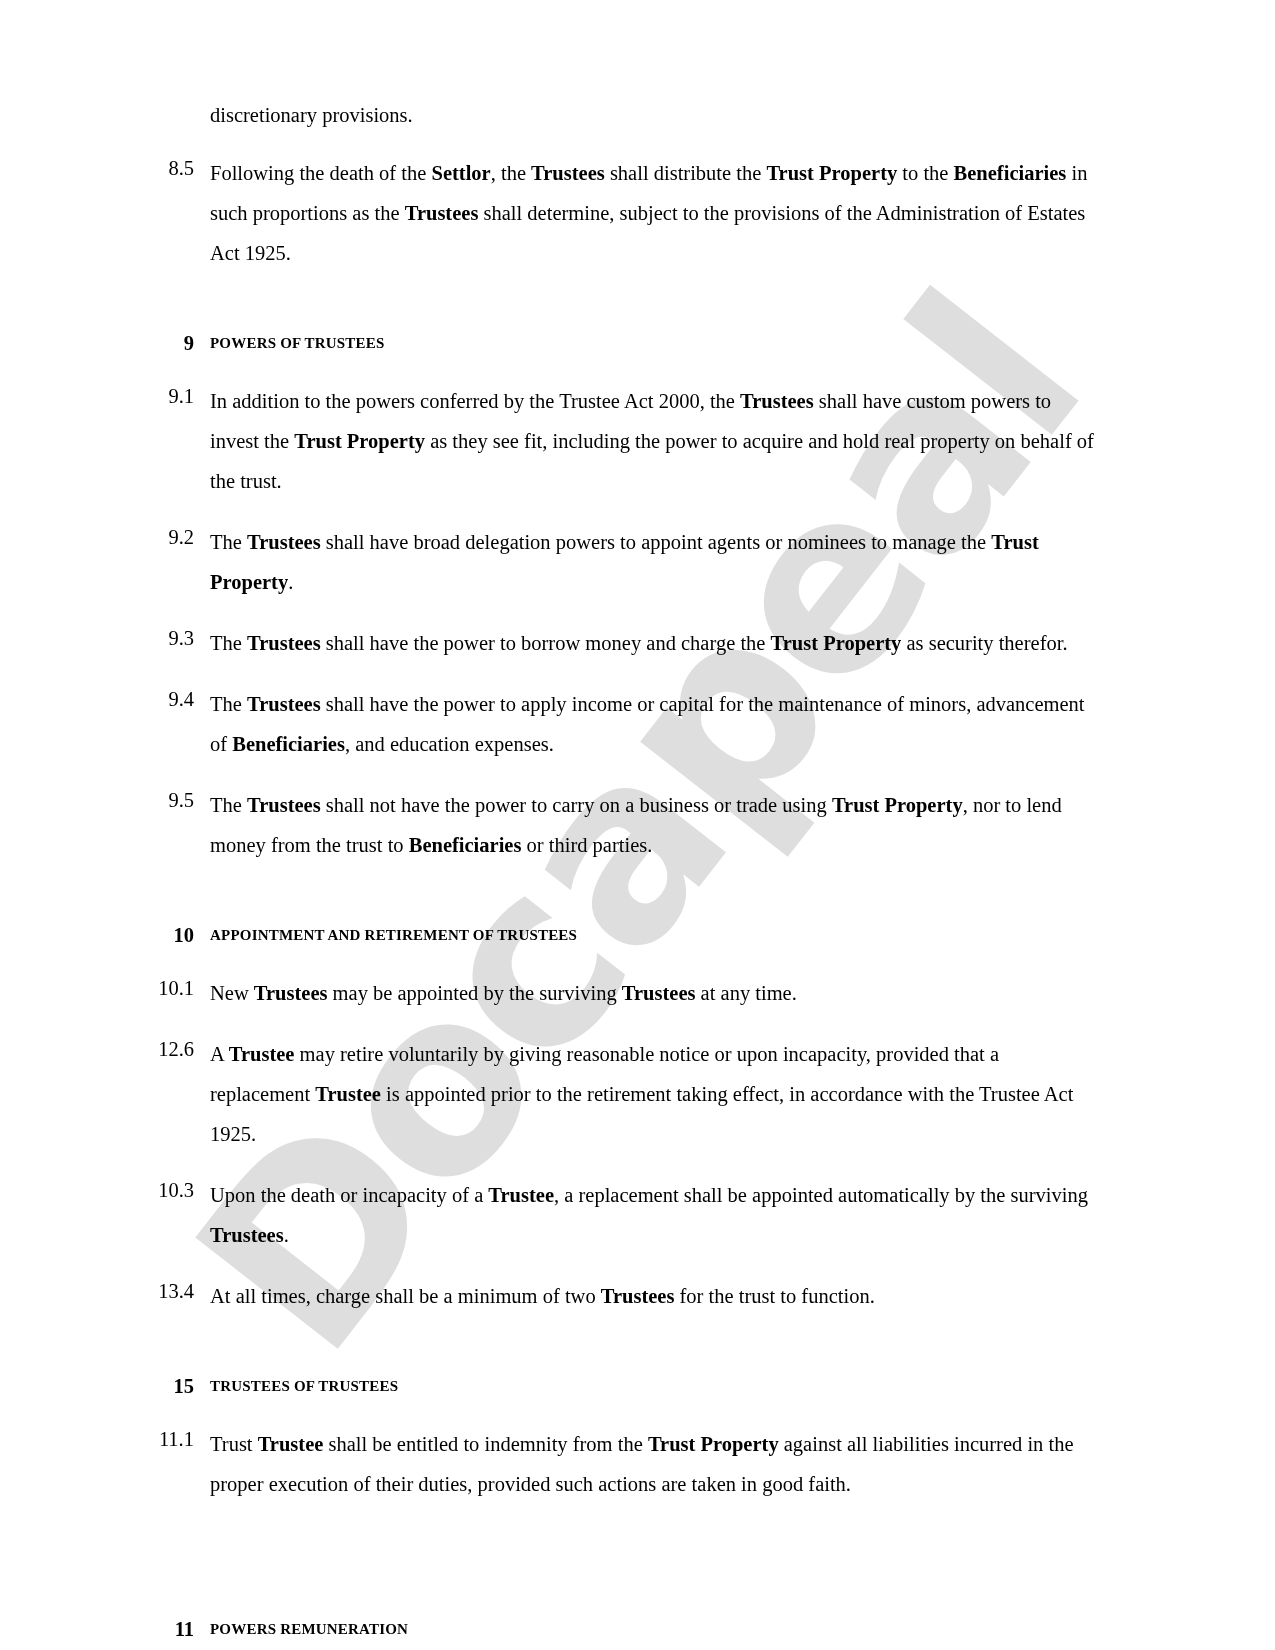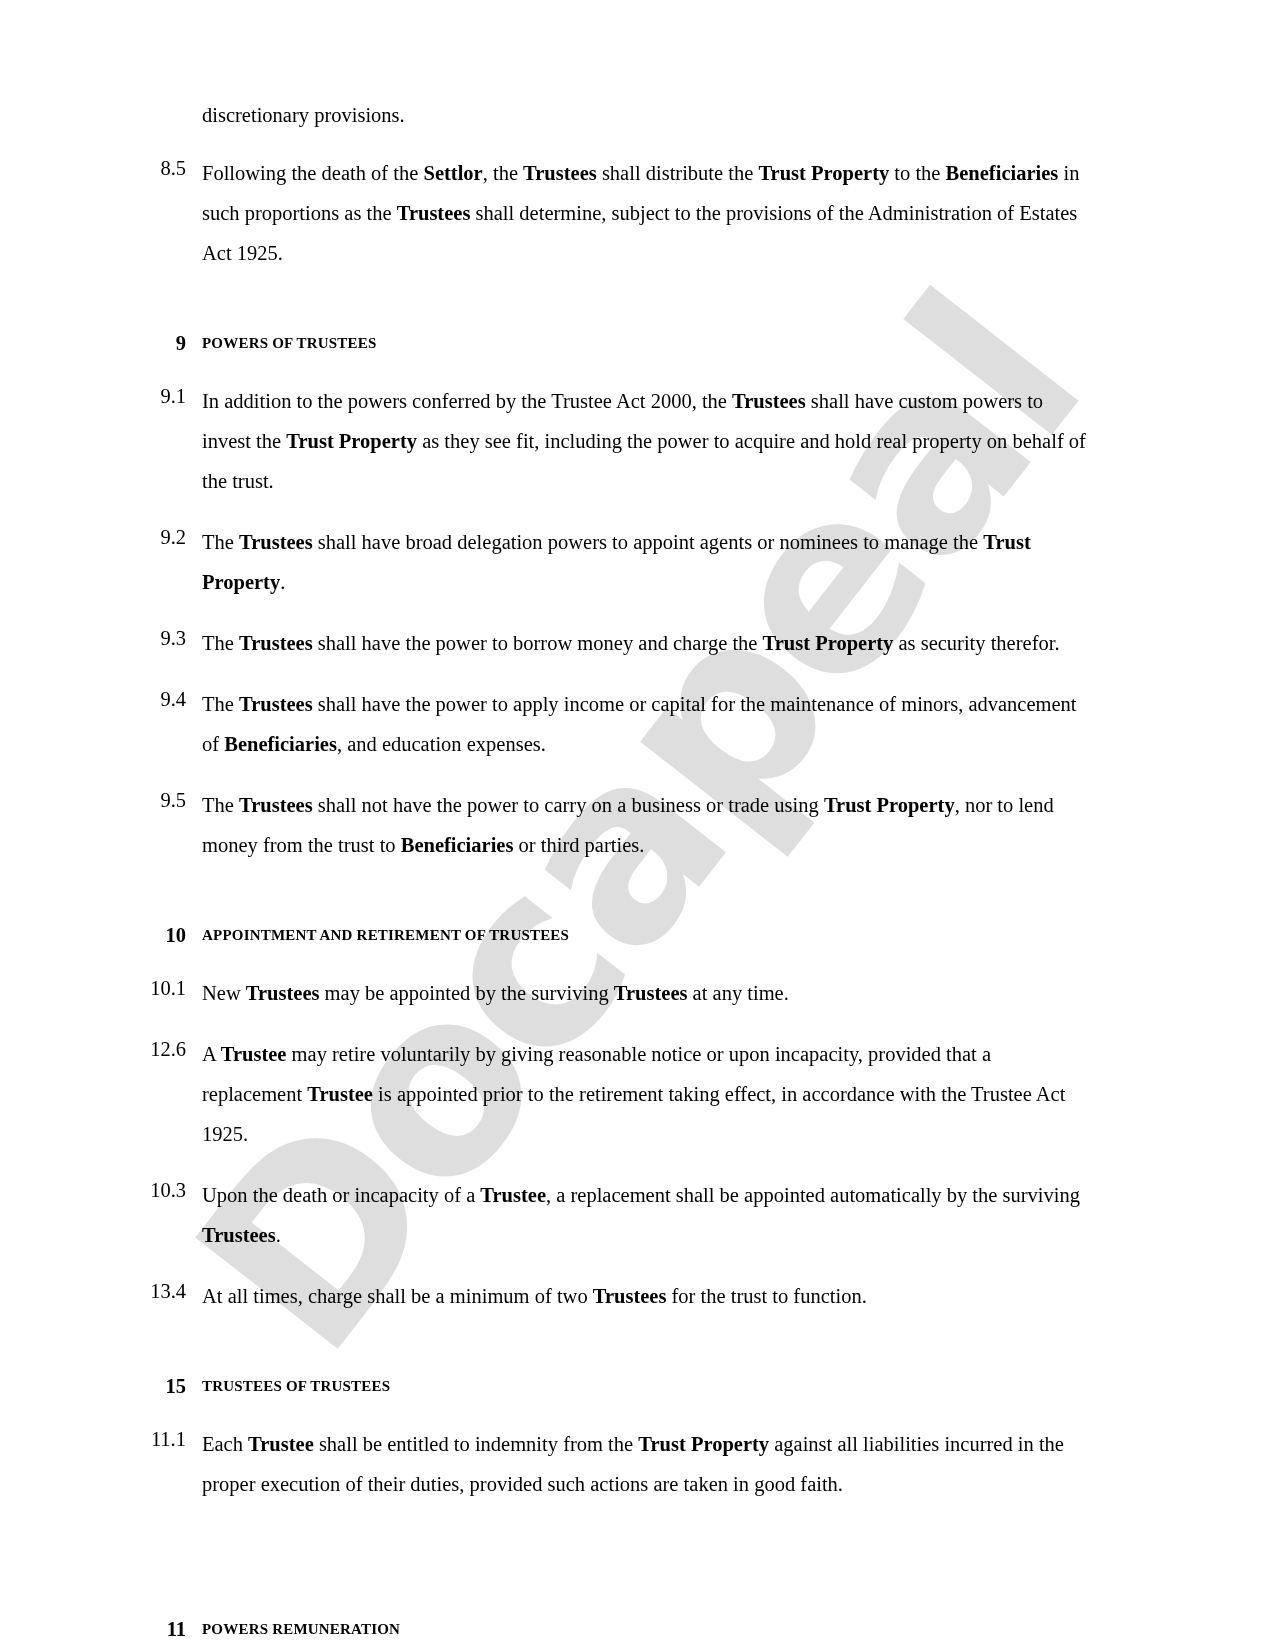--- a/index.html
+++ b/index.html
@@ -44,20 +44,21 @@
     white-space: nowrap;
     user-select: none;
   }
 
   
   .content {
     position: relative;
     z-index: 1;
     padding: 100px 180px 0 140px;
     box-sizing: border-box;
+    margin-left: 8px;
   }
 
   .clause {
     display: flex;
     align-items: flex-start;
     margin-bottom: 21px;
   }
   .clause-num {
     flex: 0 0 62px;
     text-align: right;
@@ -181,21 +182,21 @@
       <div class="clause-body"><span>At all times, charge shall be a minimum of two </span><b>Trustees</b><span> for the trust to function.</span></div>
     </div>
 
     <div class="heading">
       <div class="heading-num">15</div>
       <div class="heading-title">TRUSTEES OF TRUSTEES</div>
     </div>
 
     <div class="clause">
       <div class="clause-num">11.1</div>
-      <div class="clause-body"><span>Each </span><b>Trustee</b><span> shall be entitled to indemnity from the </span><b>Trust Property</b><span> against all liabilities incurred in the proper execution of their duties, provided such actions are taken in good faith.</span></div>
+      <div class="clause-body"><span>Trust </span><b>Trustee</b><span> shall be entitled to indemnity from the </span><b>Trust Property</b><span> against all liabilities incurred in the proper execution of their duties, provided such actions are taken in good faith.</span></div>
     </div>
 
     <div class="spacer-lg"></div>
 
     <div class="heading">
       <div class="heading-num">11</div>
       <div class="heading-title">POWERS REMUNERATION</div>
     </div>
 
   </div>

